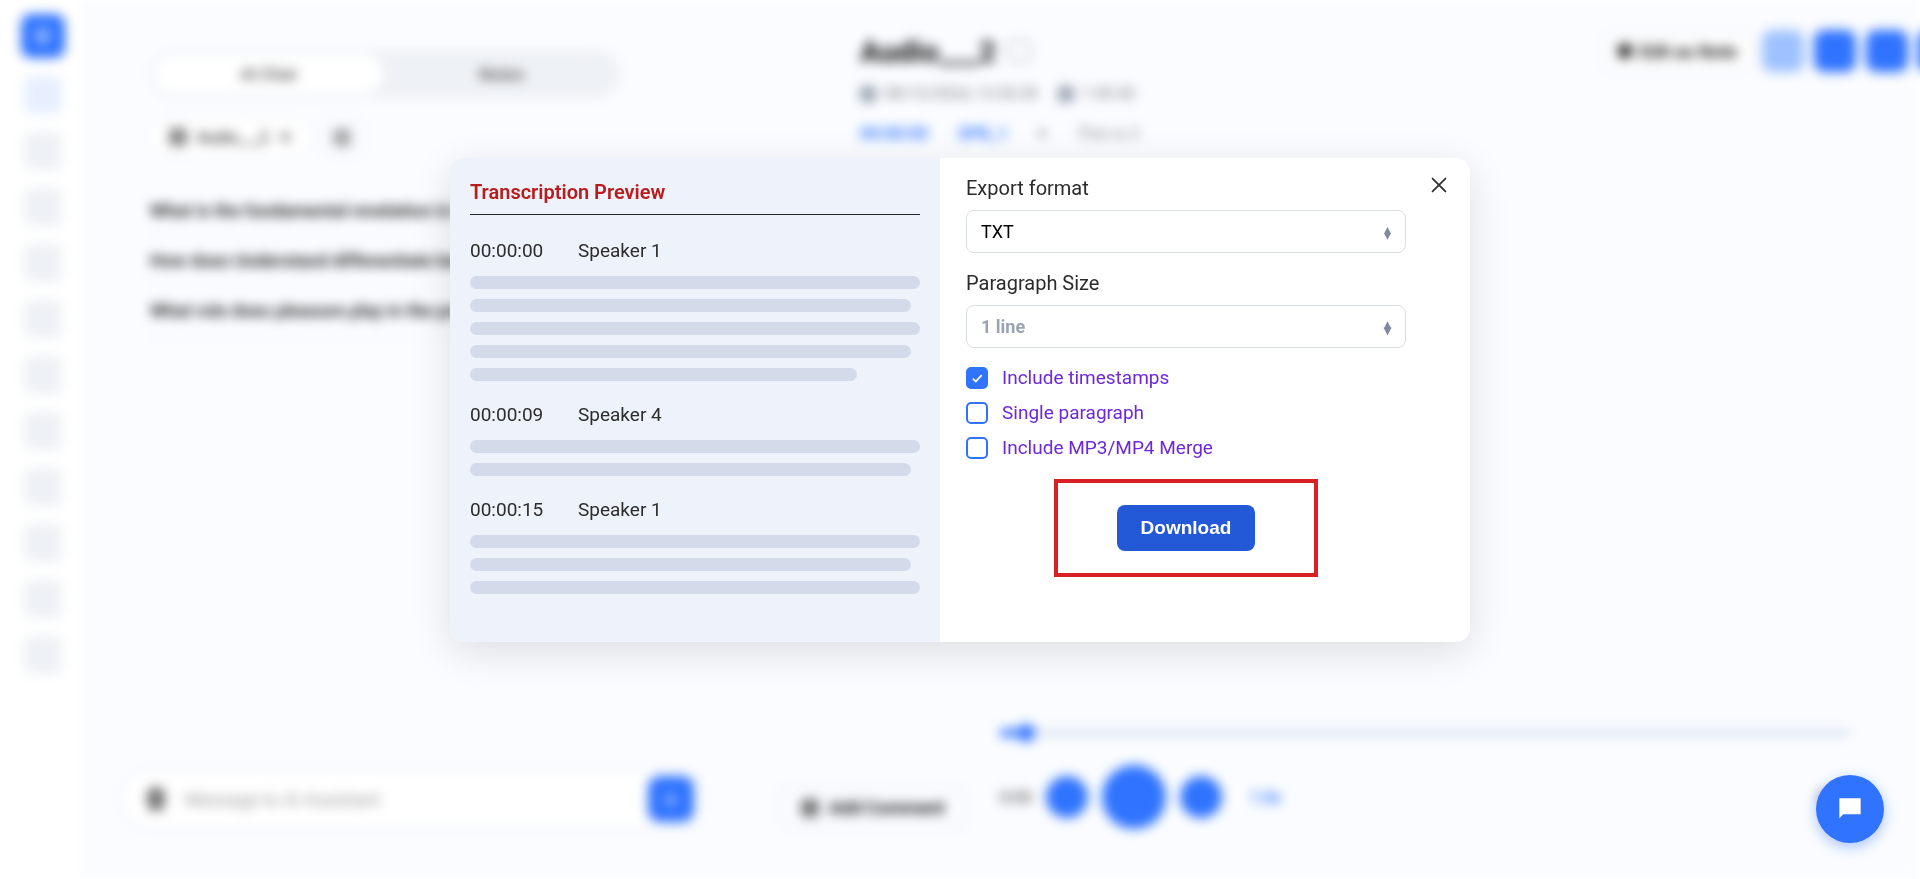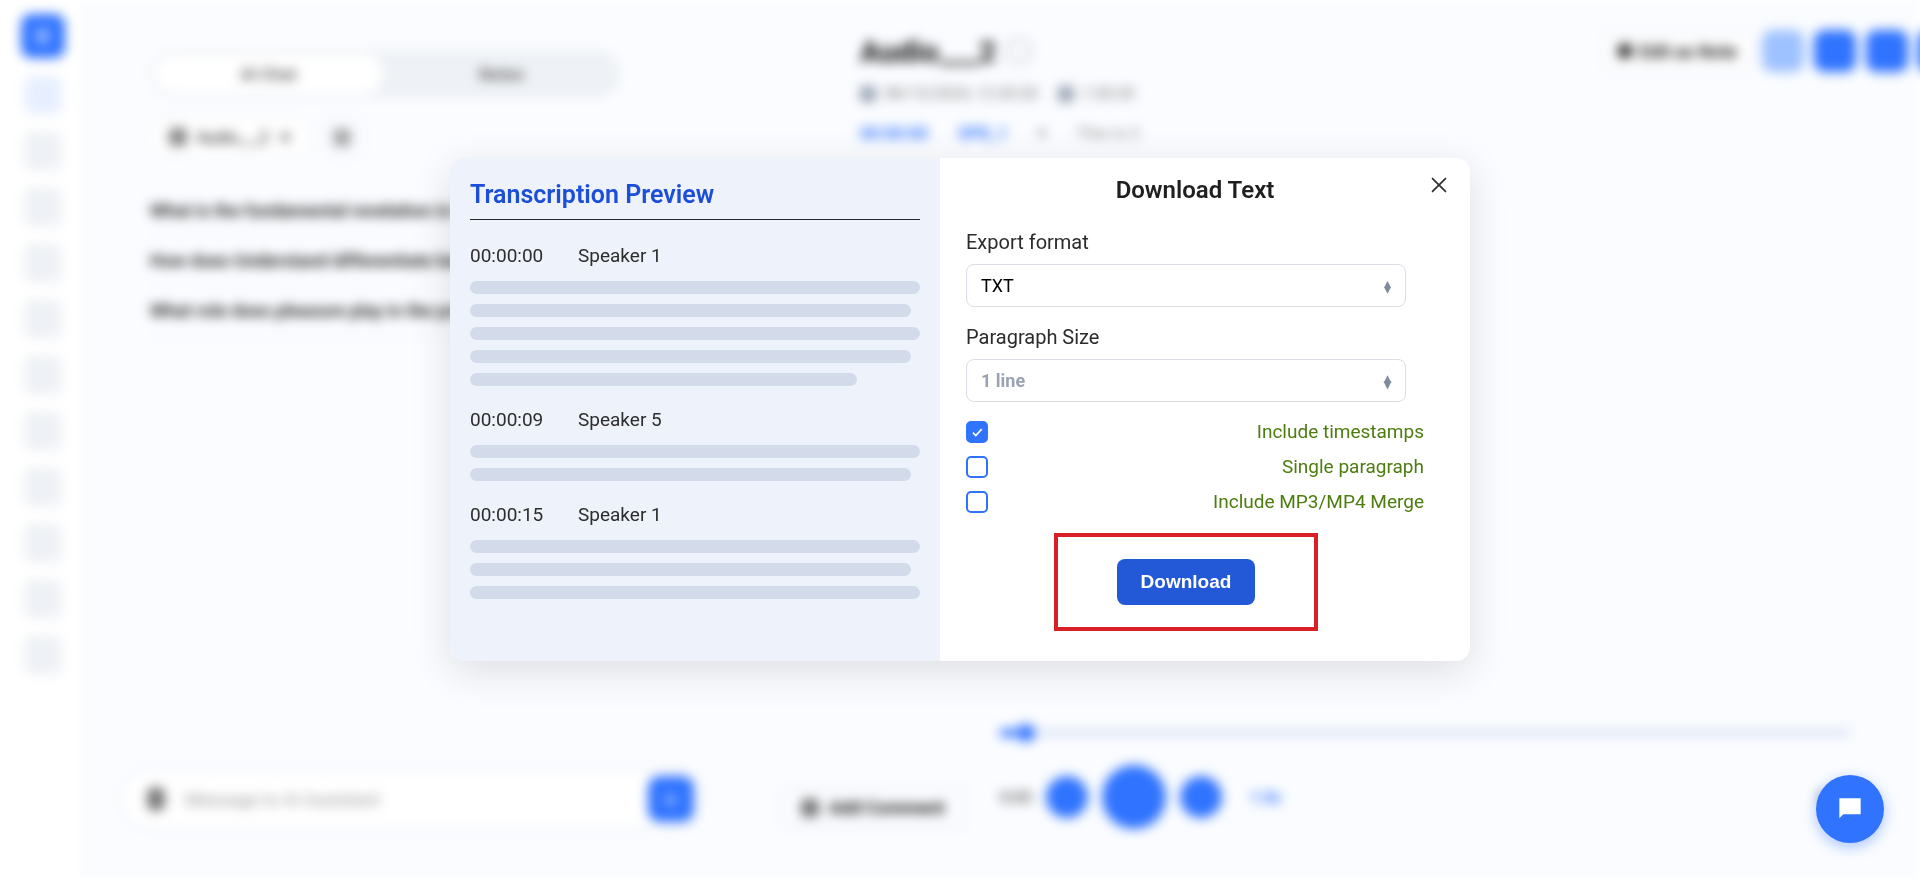--- a/index.html
+++ b/index.html
@@ -108,21 +108,21 @@
   padding-top: 158px;
 }
 .modal {
   width: 1020px; background: #fff; border-radius: 14px; box-shadow: 0 10px 40px rgba(0,0,0,.12);
   display: flex; overflow: hidden; position: relative;
 }
 .modal-left {
   width: 490px; background: #eef2fa; padding: 22px 20px 26px 20px;
 }
 .modal-left h2 {
-  font-size: 25px; font-weight: 600; color: #1d4ed8; padding-bottom: 10px; border-bottom: 1px solid #24262a; margin-bottom: 24px;
+  font-size: 20px; font-weight: 600; color: #b91c1c; padding-bottom: 10px; border-bottom: 1px solid #24262a; margin-bottom: 24px;
 }
 .seg { margin-bottom: 22px; }
 .seg-head { display: flex; gap: 16px; font-size: 19px; color: #2d2d2d; margin-bottom: 14px; }
 .seg-head .ts { min-width: 92px; }
 .skeleton-line {
   height: 13px; border-radius: 7px; background: #d3dbea; margin-bottom: 10px;
 }
 .skeleton-line.w1 { width: 100%; }
 .skeleton-line.w2 { width: 98%; }
 .skeleton-line.w3 { width: 86%; }
@@ -138,21 +138,21 @@
 }
 .close-btn svg { width: 100%; height: 100%; }
 .field-label { font-size: 20px; color: #2b2b2b; margin-bottom: 10px; }
 .select-box {
   border: 1px solid #d9dee7; border-radius: 8px; padding: 10px 14px; display: flex; align-items: center; justify-content: space-between;
   font-size: 18px; margin-bottom: 18px; width: 440px;
 }
 .select-box.disabled { color: #9aa3b2; font-weight: bold; }
 .sel-caret { color: #7f8a9e; font-size: 14px; display:flex; flex-direction:column; line-height:6px;}
 .checks { display: flex; flex-direction: column; gap: 12px; margin-top: 4px; }
-.check-row { display: flex; gap: 14px; align-items: center; font-size: 19px; color: #4d7c0f; justify-content: space-between; }
+.check-row { display: flex; gap: 14px; align-items: center; font-size: 19px; color: #6d28d9; }
 .cbox {
   width: 22px; height: 22px; border-radius: 5px; border: 2px solid #2f73ff; display: flex; align-items: center; justify-content: center;
 }
 .cbox.checked { background: #2f73ff; }
 .cbox.checked svg { width: 14px; height: 14px; stroke: #fff; stroke-width: 3; fill: none; }
 .download-highlight {
   border: 4px solid #d92027; margin-top: 20px; padding: 22px 30px; display: flex; justify-content: center; width: 264px; margin-left: 88px;
 }
 .download-btn {
   background: #2359d6; color: #fff; font-size: 19px; font-weight: 600; border: none; border-radius: 8px; padding: 12px 24px; cursor: pointer;
@@ -303,39 +303,38 @@
         <div class="skeleton-line w1"></div>
         <div class="skeleton-line w2"></div>
         <div class="skeleton-line w1"></div>
         <div class="skeleton-line w2"></div>
         <div class="skeleton-line w3"></div>
       </div>
 
       <div class="seg">
         <div class="seg-head">
           <span class="ts">00:00:09</span>
-          <span>Speaker 5</span>
+          <span>Speaker 4</span>
         </div>
         <div class="skeleton-line w1"></div>
         <div class="skeleton-line w2"></div>
       </div>
 
       <div class="seg">
         <div class="seg-head">
           <span class="ts">00:00:15</span>
           <span>Speaker 1</span>
         </div>
         <div class="skeleton-line w1"></div>
         <div class="skeleton-line w2"></div>
         <div class="skeleton-line w1"></div>
       </div>
     </div>
 
     <div class="modal-right">
-      <h1>Download Text</h1>
 
       <div class="field-label">Export format</div>
       <div class="select-box">
         <span>TXT</span>
         <span class="sel-caret">
             <span>▴</span>
             <span>▾</span>
           </span>
       </div>
 

